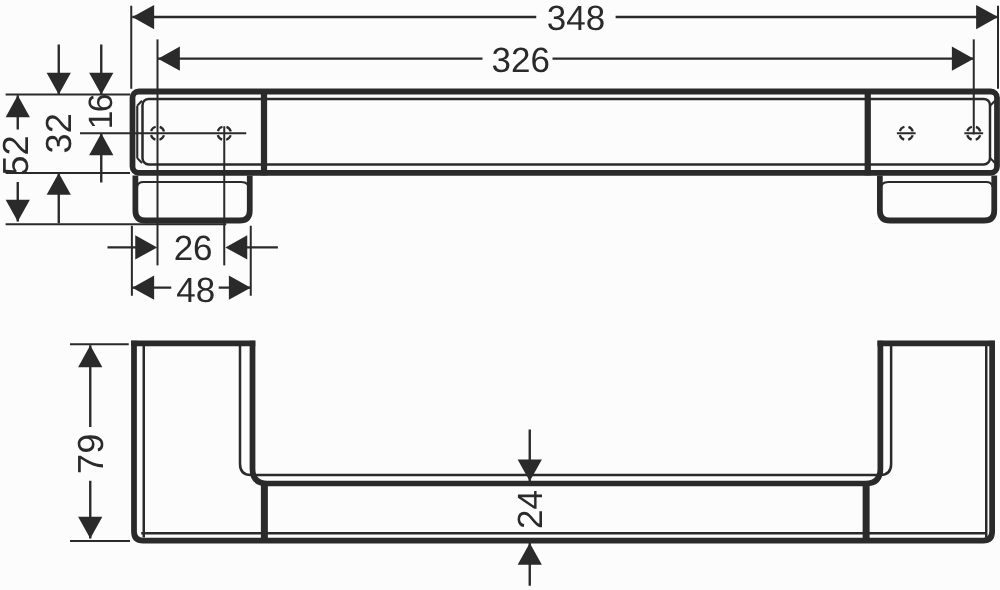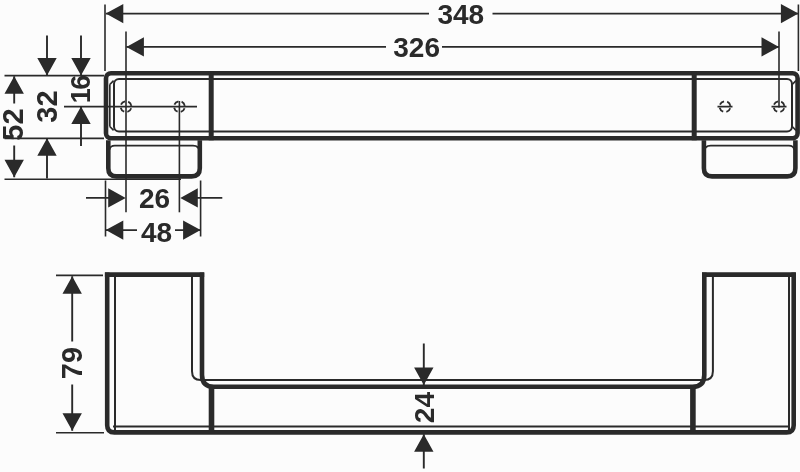--- a/index.html
+++ b/index.html
@@ -1,16 +1,16 @@
 <!DOCTYPE html>
 <html><head>
 <meta charset="utf-8">
 <style>
   html,body{margin:0;padding:0;background:#fcfcfc;}
-  .wrap{width:800px;height:472px;position:relative;overflow:hidden;font-weight:bold;}
+  .wrap{width:800px;height:472px;position:relative;overflow:hidden;}
   svg{display:block;will-change:transform;}
   text{font-family:"Liberation Sans",sans-serif;fill:#2a2a2a;}
 </style>
 </head>
 <body>
 <div class="wrap">
 <svg width="800" height="472" viewBox="0 0 800 472">
 
   <rect x="0" y="0" width="800" height="472" fill="#fcfcfc"></rect>
 

